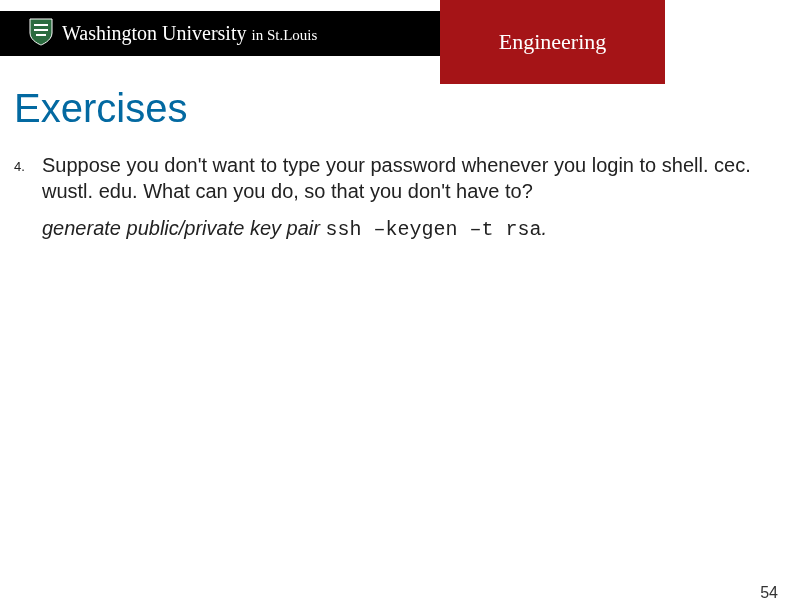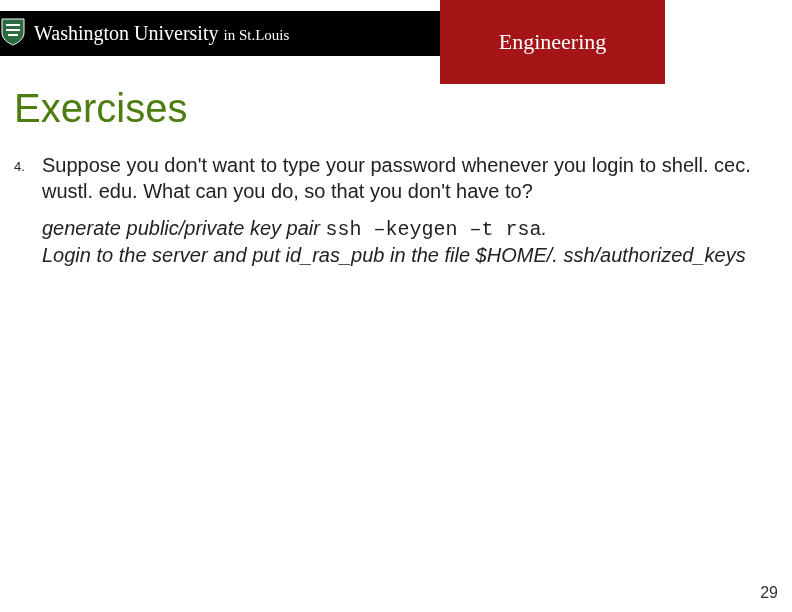--- a/index.html
+++ b/index.html
@@ -19,20 +19,21 @@
   }
   .black-bar {
     position: absolute;
     left: 0;
     top: 11px;
     width: 440px;
     height: 45px;
     background: #000000;
     display: flex;
     align-items: center;
+    padding-left: 28px;
     box-sizing: border-box;
   }
   .logo {
     display: flex;
     align-items: center;
     color: #ffffff;
   }
   .shield {
     display: inline-block;
     margin-right: 8px;
@@ -62,21 +63,21 @@
     justify-content: center;
   }
   .red-bar-text {
     color: #ffffff;
     font-family: Georgia, 'Times New Roman', serif;
     font-size: 22px;
   }
   .title {
     font-family: Verdana, Geneva, sans-serif;
     font-size: 40px;
-    color: #4d7c0f;
+    color: #0369a1;
     margin: 18px 0 22px 14px;
   }
   .content {
     margin-left: 14px;
     margin-right: 24px;
     font-size: 20px;
     color: #222222;
     line-height: 1.28;
   }
   .item {
@@ -137,18 +138,17 @@
 <div class="title">Exercises</div>
 
 <div class="content">
   <div class="item">
     <div class="num">4.</div>
     <div class="body">
       <div class="q">Suppose you don't want to type your password whenever you login to shell. cec. wustl. edu. What can you do, so that you don't have to?</div>
       <div class="ans">
         <span>generate public/private key pair </span><span class="code">ssh –keygen –t rsa</span><span>.</span>
       </div>
-      <div class="ans">Login to the server and put id_ras_pub in the file $HOME/. ssh/authorized_keys</div>
     </div>
   </div>
 </div>
 
-<div class="page-num">29</div>
+<div class="page-num">54</div>
 
 </body></html>

